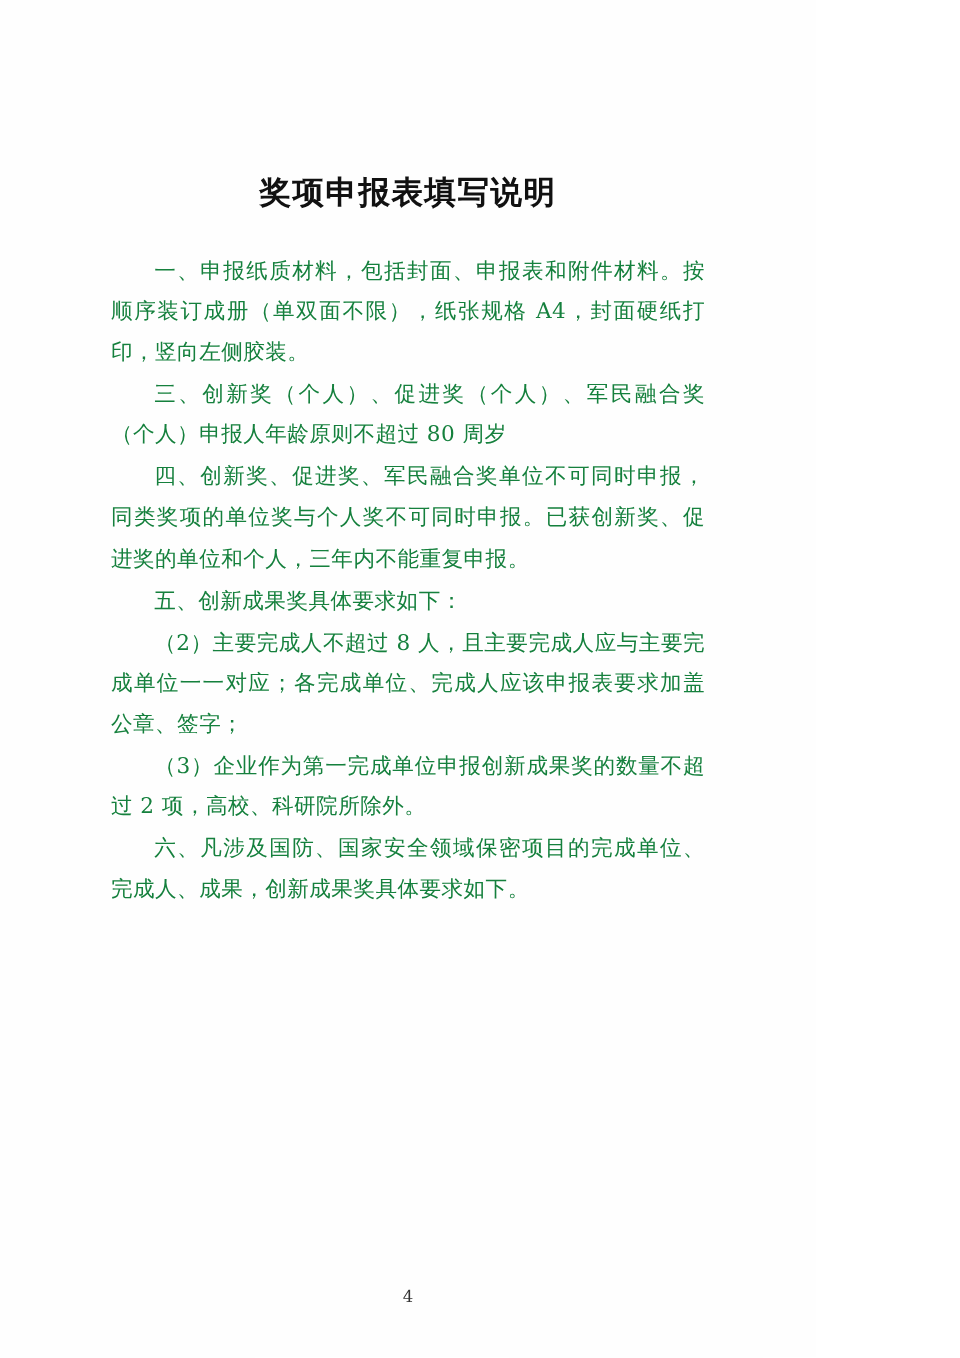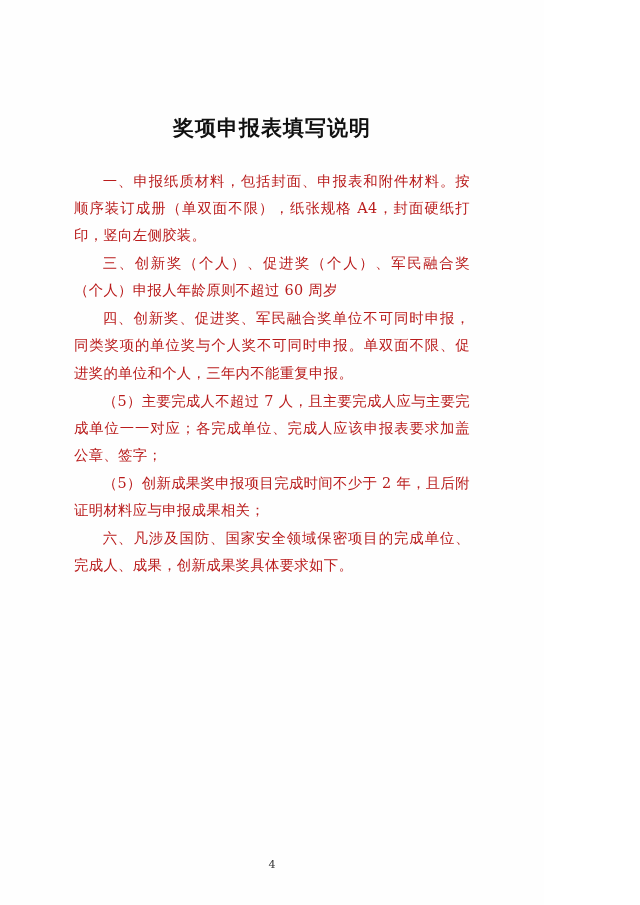--- a/index.html
+++ b/index.html
@@ -33,21 +33,21 @@
     color: #111;
   }
   .para {
     font-size: 14.4px;
     line-height: 1.88;
     text-align: justify;
     text-justify: inter-ideograph;
     text-indent: 2em;
     margin: 0 0 1px 0;
     letter-spacing: 0.3px;
-    color: #b91c1c;
+    color: #15803d;
   }
   .page-number {
     position: absolute;
     bottom: 34px;
     left: 0;
     width: 100%;
     text-align: center;
     font-size: 11px;
     color: #333;
     font-family: "DejaVu Serif", "Liberation Serif", serif;
@@ -55,21 +55,22 @@
 </style>
 </head>
 <body>
 
 <div class="page">
 
   <h1 class="doc-title">奖项申报表填写说明</h1>
 
   <div class="body-text">
     <p class="para">一、申报纸质材料，包括封面、申报表和附件材料。按顺序装订成册（单双面不限），纸张规格 A4，封面硬纸打印，竖向左侧胶装。</p>
-    <p class="para">三、创新奖（个人）、促进奖（个人）、军民融合奖（个人）申报人年龄原则不超过 60 周岁</p>
-    <p class="para">四、创新奖、促进奖、军民融合奖单位不可同时申报，同类奖项的单位奖与个人奖不可同时申报。单双面不限、促进奖的单位和个人，三年内不能重复申报。</p>
-    <p class="para">（5）主要完成人不超过 7 人，且主要完成人应与主要完成单位一一对应；各完成单位、完成人应该申报表要求加盖公章、签字；</p>
-    <p class="para">（5）创新成果奖申报项目完成时间不少于 2 年，且后附证明材料应与申报成果相关；</p>
+    <p class="para">三、创新奖（个人）、促进奖（个人）、军民融合奖（个人）申报人年龄原则不超过 80 周岁</p>
+    <p class="para">四、创新奖、促进奖、军民融合奖单位不可同时申报，同类奖项的单位奖与个人奖不可同时申报。已获创新奖、促进奖的单位和个人，三年内不能重复申报。</p>
+    <p class="para">五、创新成果奖具体要求如下：</p>
+    <p class="para">（2）主要完成人不超过 8 人，且主要完成人应与主要完成单位一一对应；各完成单位、完成人应该申报表要求加盖公章、签字；</p>
+    <p class="para">（3）企业作为第一完成单位申报创新成果奖的数量不超过 2 项，高校、科研院所除外。</p>
     <p class="para">六、凡涉及国防、国家安全领域保密项目的完成单位、完成人、成果，创新成果奖具体要求如下。</p>
   </div>
 
   <div class="page-number">4</div>
 </div>
 
 </body></html>

